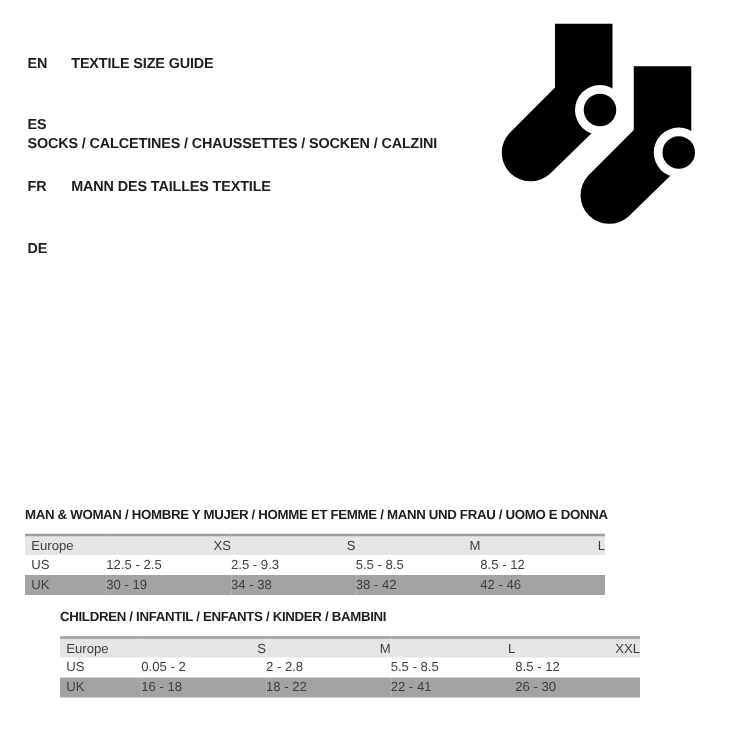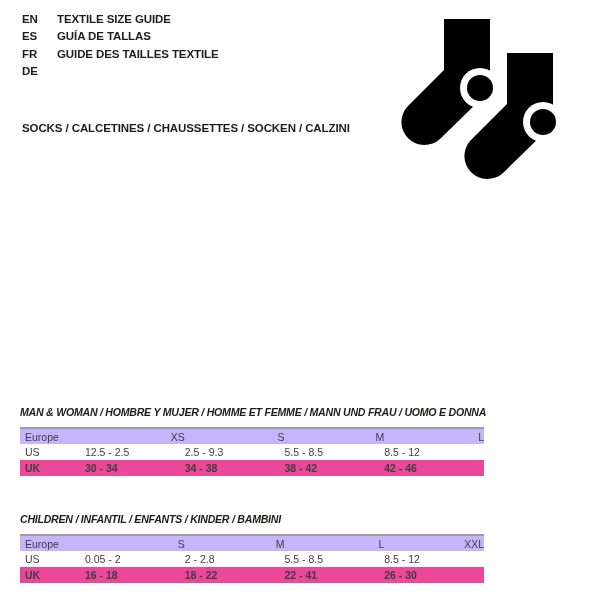--- a/index.html
+++ b/index.html
@@ -3,65 +3,64 @@
 <meta charset="utf-8">
 <style>
   html,body{margin:0;padding:0;}
   body{
     width:600px;height:600px;position:relative;overflow:hidden;
     background:#ffffff;color:#1d1d1b;
     font-family:"Liberation Sans", sans-serif;
   }
   
   .lang-block{position:absolute;left:22px;top:11px;}
-  .lang-row{display:flex;font-weight:bold;font-size:11.5px;line-height:17.3px;letter-spacing:-0.1px;}
+  .lang-row{display:flex;font-weight:bold;font-size:11.5px;line-height:17.3px;letter-spacing:-0.1px;margin-top:32px;}
   .lang-code{width:35px;flex:0 0 35px;}
   .category-line{
-    position:absolute;left:22px;top:122px;
+    position:absolute;left:22px;top:109px;
     font-weight:bold;font-size:11.5px;letter-spacing:-0.1px;
   }
   
   .socks-svg{position:absolute;left:400px;top:0;width:200px;height:190px;}
   
   .size-section{position:absolute;left:20px;width:464px;}
   .section-adult{top:406px;}
-  .section-children{top:513px;}
+  .section-children{top:488px;margin-left:28px;}
   .table-title{
     margin:0 0 8px 0;font-weight:bold;font-size:10.6px;
-    letter-spacing:-0.25px;color:#1d1d1b;line-height:13px;white-space:nowrap;font-style:italic;
+    letter-spacing:-0.25px;color:#1d1d1b;line-height:13px;white-space:nowrap;
   }
   table.size-table{
     width:100%;border-collapse:collapse;table-layout:fixed;
     font-size:10.5px;color:#3e3e3e;
   }
   table.size-table thead tr{
-    background:#c4b5fd;border-top:2px solid #9e9e9e;
+    background:#e5e5e5;border-top:2px solid #9e9e9e;
   }
   table.size-table th{
     font-weight:normal;height:15px;padding:0;text-align:right;
   }
   table.size-table td{height:16px;padding:0;text-align:left;}
   table.size-table .col-label{width:60px;text-align:left;padding-left:5px;}
-  table.size-table tbody tr.alt{background:#ec4899;font-weight:bold;}
+  table.size-table tbody tr.alt{background:#a3a3a3;}
 </style>
 </head>
 <body>
 
 <div class="lang-block">
   <div class="lang-row">
     <span class="lang-code">EN</span>
     <span class="lang-label">TEXTILE SIZE GUIDE</span>
   </div>
   <div class="lang-row">
     <span class="lang-code">ES</span>
-    <span class="lang-label">GUÍA DE TALLAS</span>
   </div>
   <div class="lang-row">
     <span class="lang-code">FR</span>
-    <span class="lang-label">GUIDE DES TAILLES TEXTILE</span>
+    <span class="lang-label">MANN DES TAILLES TEXTILE</span>
   </div>
   <div class="lang-row">
     <span class="lang-code">DE</span>
   </div>
 </div>
 
 <div class="category-line">SOCKS / CALCETINES / CHAUSSETTES / SOCKEN / CALZINI</div>
 
 <svg class="socks-svg" viewBox="0 0 200 190" xmlns="http://www.w3.org/2000/svg" aria-hidden="true">
   <g transform="translate(10,19)">
@@ -91,21 +90,21 @@
     <tbody>
       <tr>
         <td class="col-label">US</td>
         <td>12.5 - 2.5</td>
         <td>2.5 - 9.3</td>
         <td>5.5 - 8.5</td>
         <td>8.5 - 12</td>
       </tr>
       <tr class="alt">
         <td class="col-label">UK</td>
-        <td>30 - 34</td>
+        <td>30 - 19</td>
         <td>34 - 38</td>
         <td>38 - 42</td>
         <td>42 - 46</td>
       </tr>
     </tbody>
   </table>
 </section>
 
 <section class="size-section section-children">
   <h3 class="table-title">CHILDREN / INFANTIL / ENFANTS / KINDER / BAMBINI</h3>

